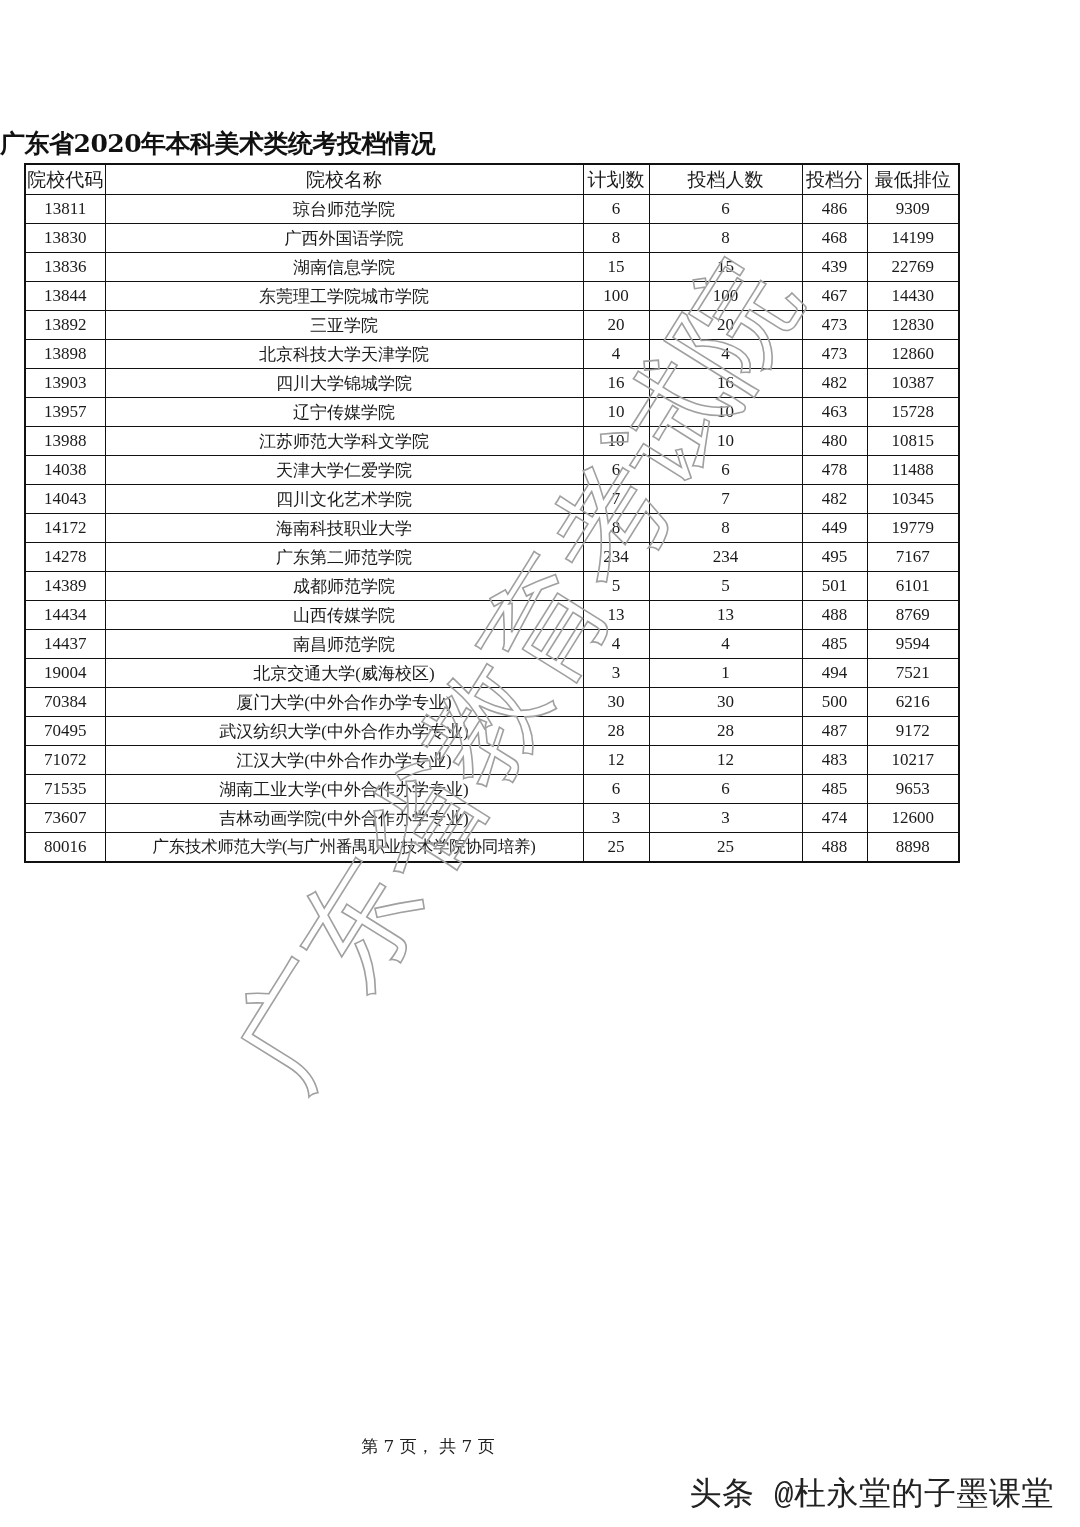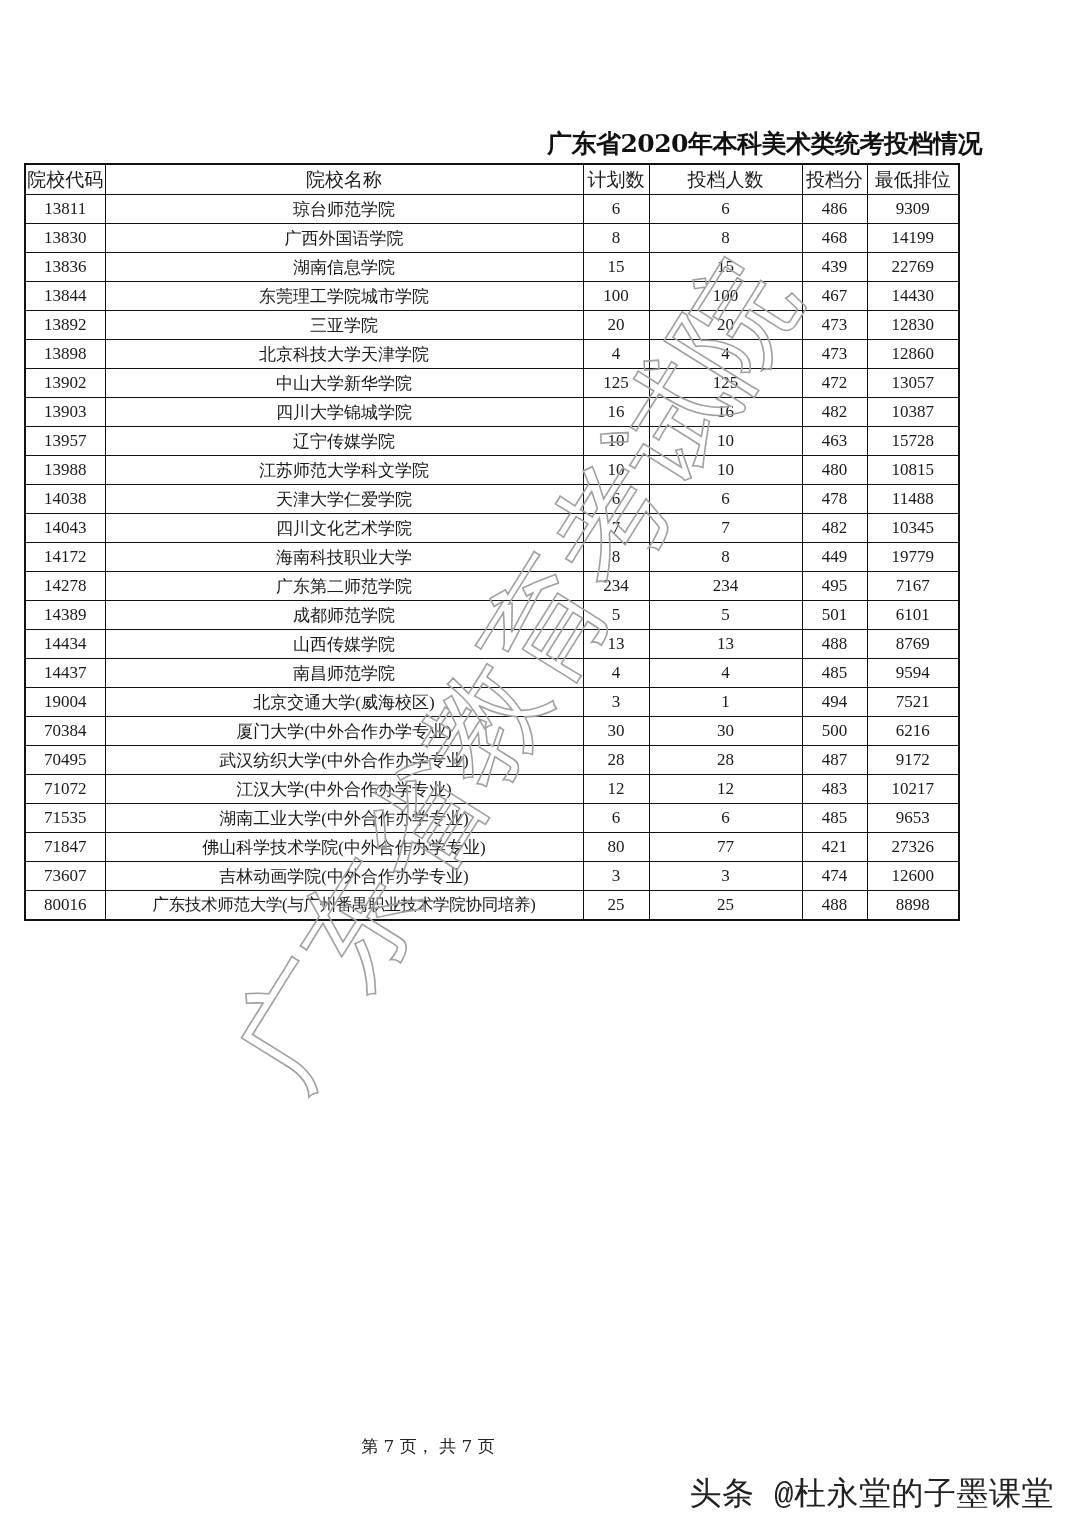--- a/index.html
+++ b/index.html
@@ -1,18 +1,18 @@
 <!DOCTYPE html>
 <html><head>
   <meta charset="utf-8">
   <style>
     html, body { margin: 0; padding: 0; background: #ffffff; }
     body { width: 1080px; height: 1527px; position: relative; overflow: hidden;
            font-family: "DejaVu Serif", "Liberation Serif", serif; color: #1a1a1a; }
-    .title { position: absolute; left: 0; width: 982px; top: 127px; text-align: right;
+    .title { position: absolute; left: 0; width: 982px; top: 127px; text-align: left;
              font-size: 25px; font-weight: bold; letter-spacing: -0.5px; color: #111; }
     table.grid { position: absolute; left: 24px; top: 163px; border-collapse: collapse;
                  table-layout: fixed; width: 934px; }
     table.grid th, table.grid td { border: 1.5px solid #111; text-align: center; padding: 0;
                  height: 28px; font-size: 17px; white-space: nowrap; overflow: hidden;
                  font-family: "Liberation Serif", "DejaVu Serif", serif; font-weight: normal; }
     table.grid th { font-size: 19px; height: 29px; }
     table.grid { border: 2px solid #111; }
     col.c1 { width: 80px; } col.c2 { width: 478px; } col.c3 { width: 66px; }
     col.c4 { width: 153px; } col.c5 { width: 65px; } col.c6 { width: 92px; }
@@ -93,28 +93,20 @@
       </tr>
       <tr>
         <td>13898</td>
         <td class="name">北京科技大学天津学院</td>
         <td>4</td>
         <td>4</td>
         <td>473</td>
         <td>12860</td>
       </tr>
       <tr>
-        <td>13902</td>
-        <td class="name">中山大学新华学院</td>
-        <td>125</td>
-        <td>125</td>
-        <td>472</td>
-        <td>13057</td>
-      </tr>
-      <tr>
         <td>13903</td>
         <td class="name">四川大学锦城学院</td>
         <td>16</td>
         <td>16</td>
         <td>482</td>
         <td>10387</td>
       </tr>
       <tr>
         <td>13957</td>
         <td class="name">辽宁传媒学院</td>
@@ -221,28 +213,20 @@
       </tr>
       <tr>
         <td>71535</td>
         <td class="name">湖南工业大学(中外合作办学专业)</td>
         <td>6</td>
         <td>6</td>
         <td>485</td>
         <td>9653</td>
       </tr>
       <tr>
-        <td>71847</td>
-        <td class="name">佛山科学技术学院(中外合作办学专业)</td>
-        <td>80</td>
-        <td>77</td>
-        <td>421</td>
-        <td>27326</td>
-      </tr>
-      <tr>
         <td>73607</td>
         <td class="name">吉林动画学院(中外合作办学专业)</td>
         <td>3</td>
         <td>3</td>
         <td>474</td>
         <td>12600</td>
       </tr>
       <tr>
         <td>80016</td>
         <td class="name long">广东技术师范大学(与广州番禺职业技术学院协同培养)</td>

